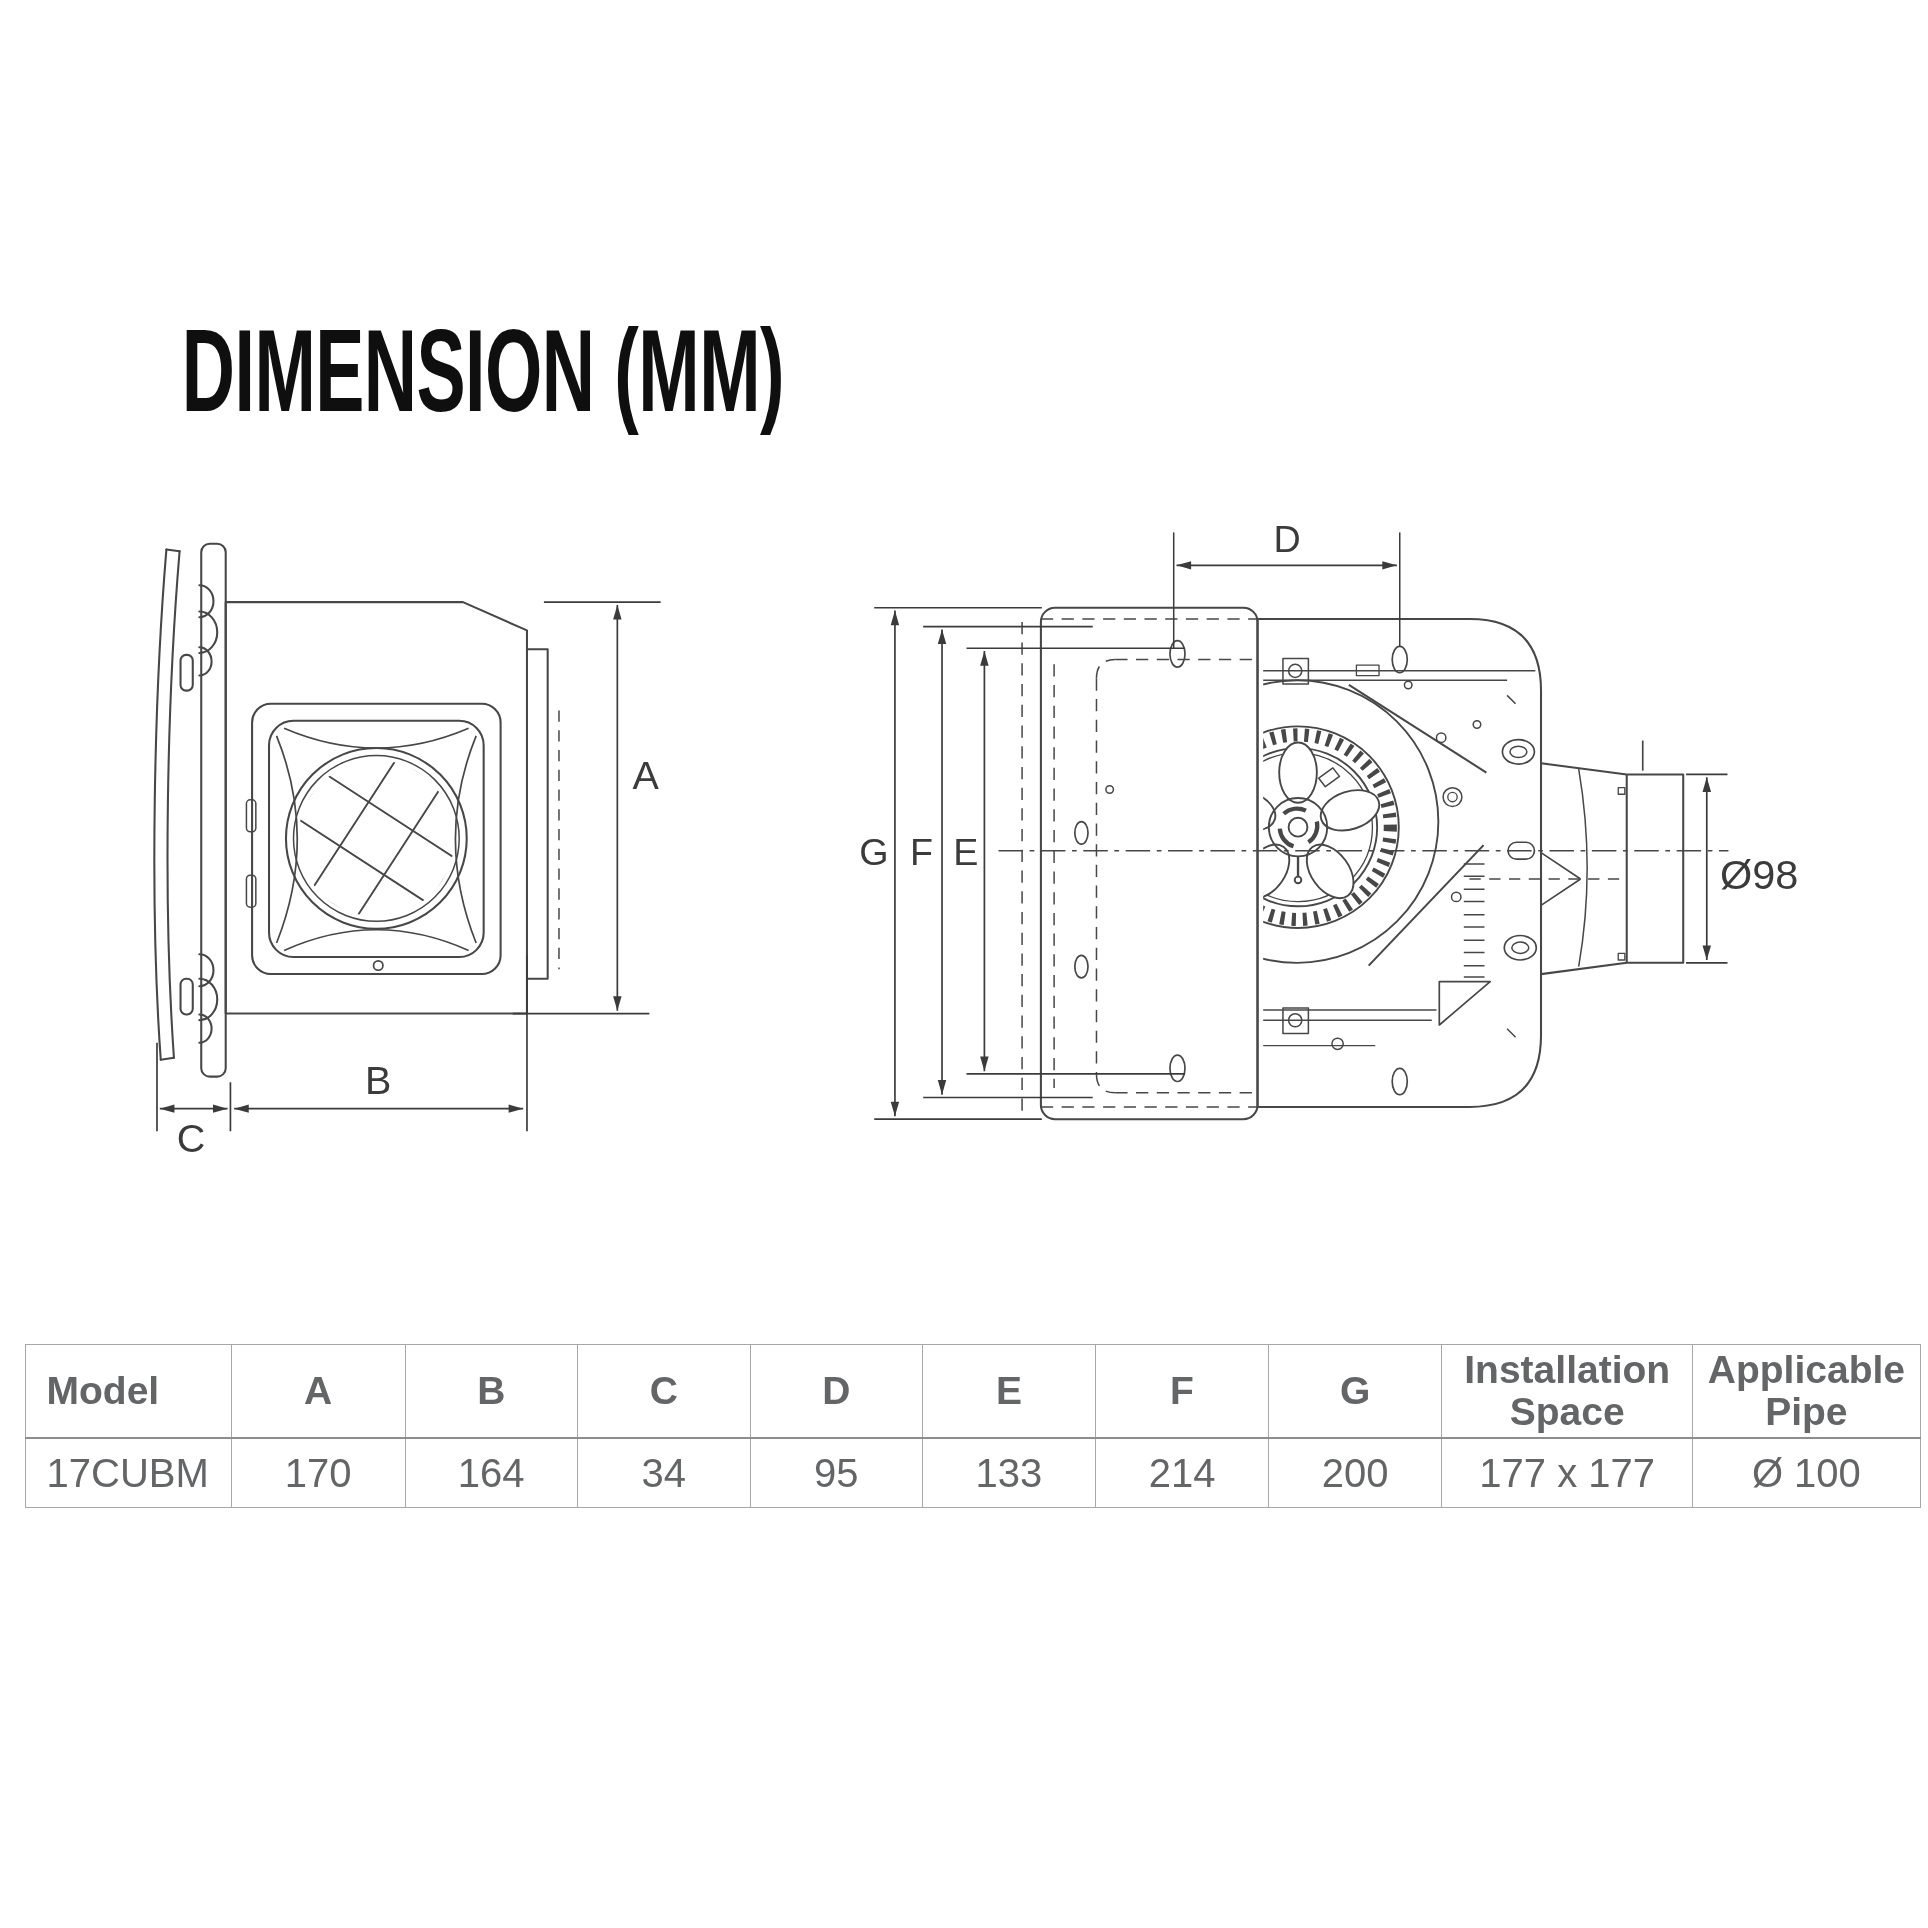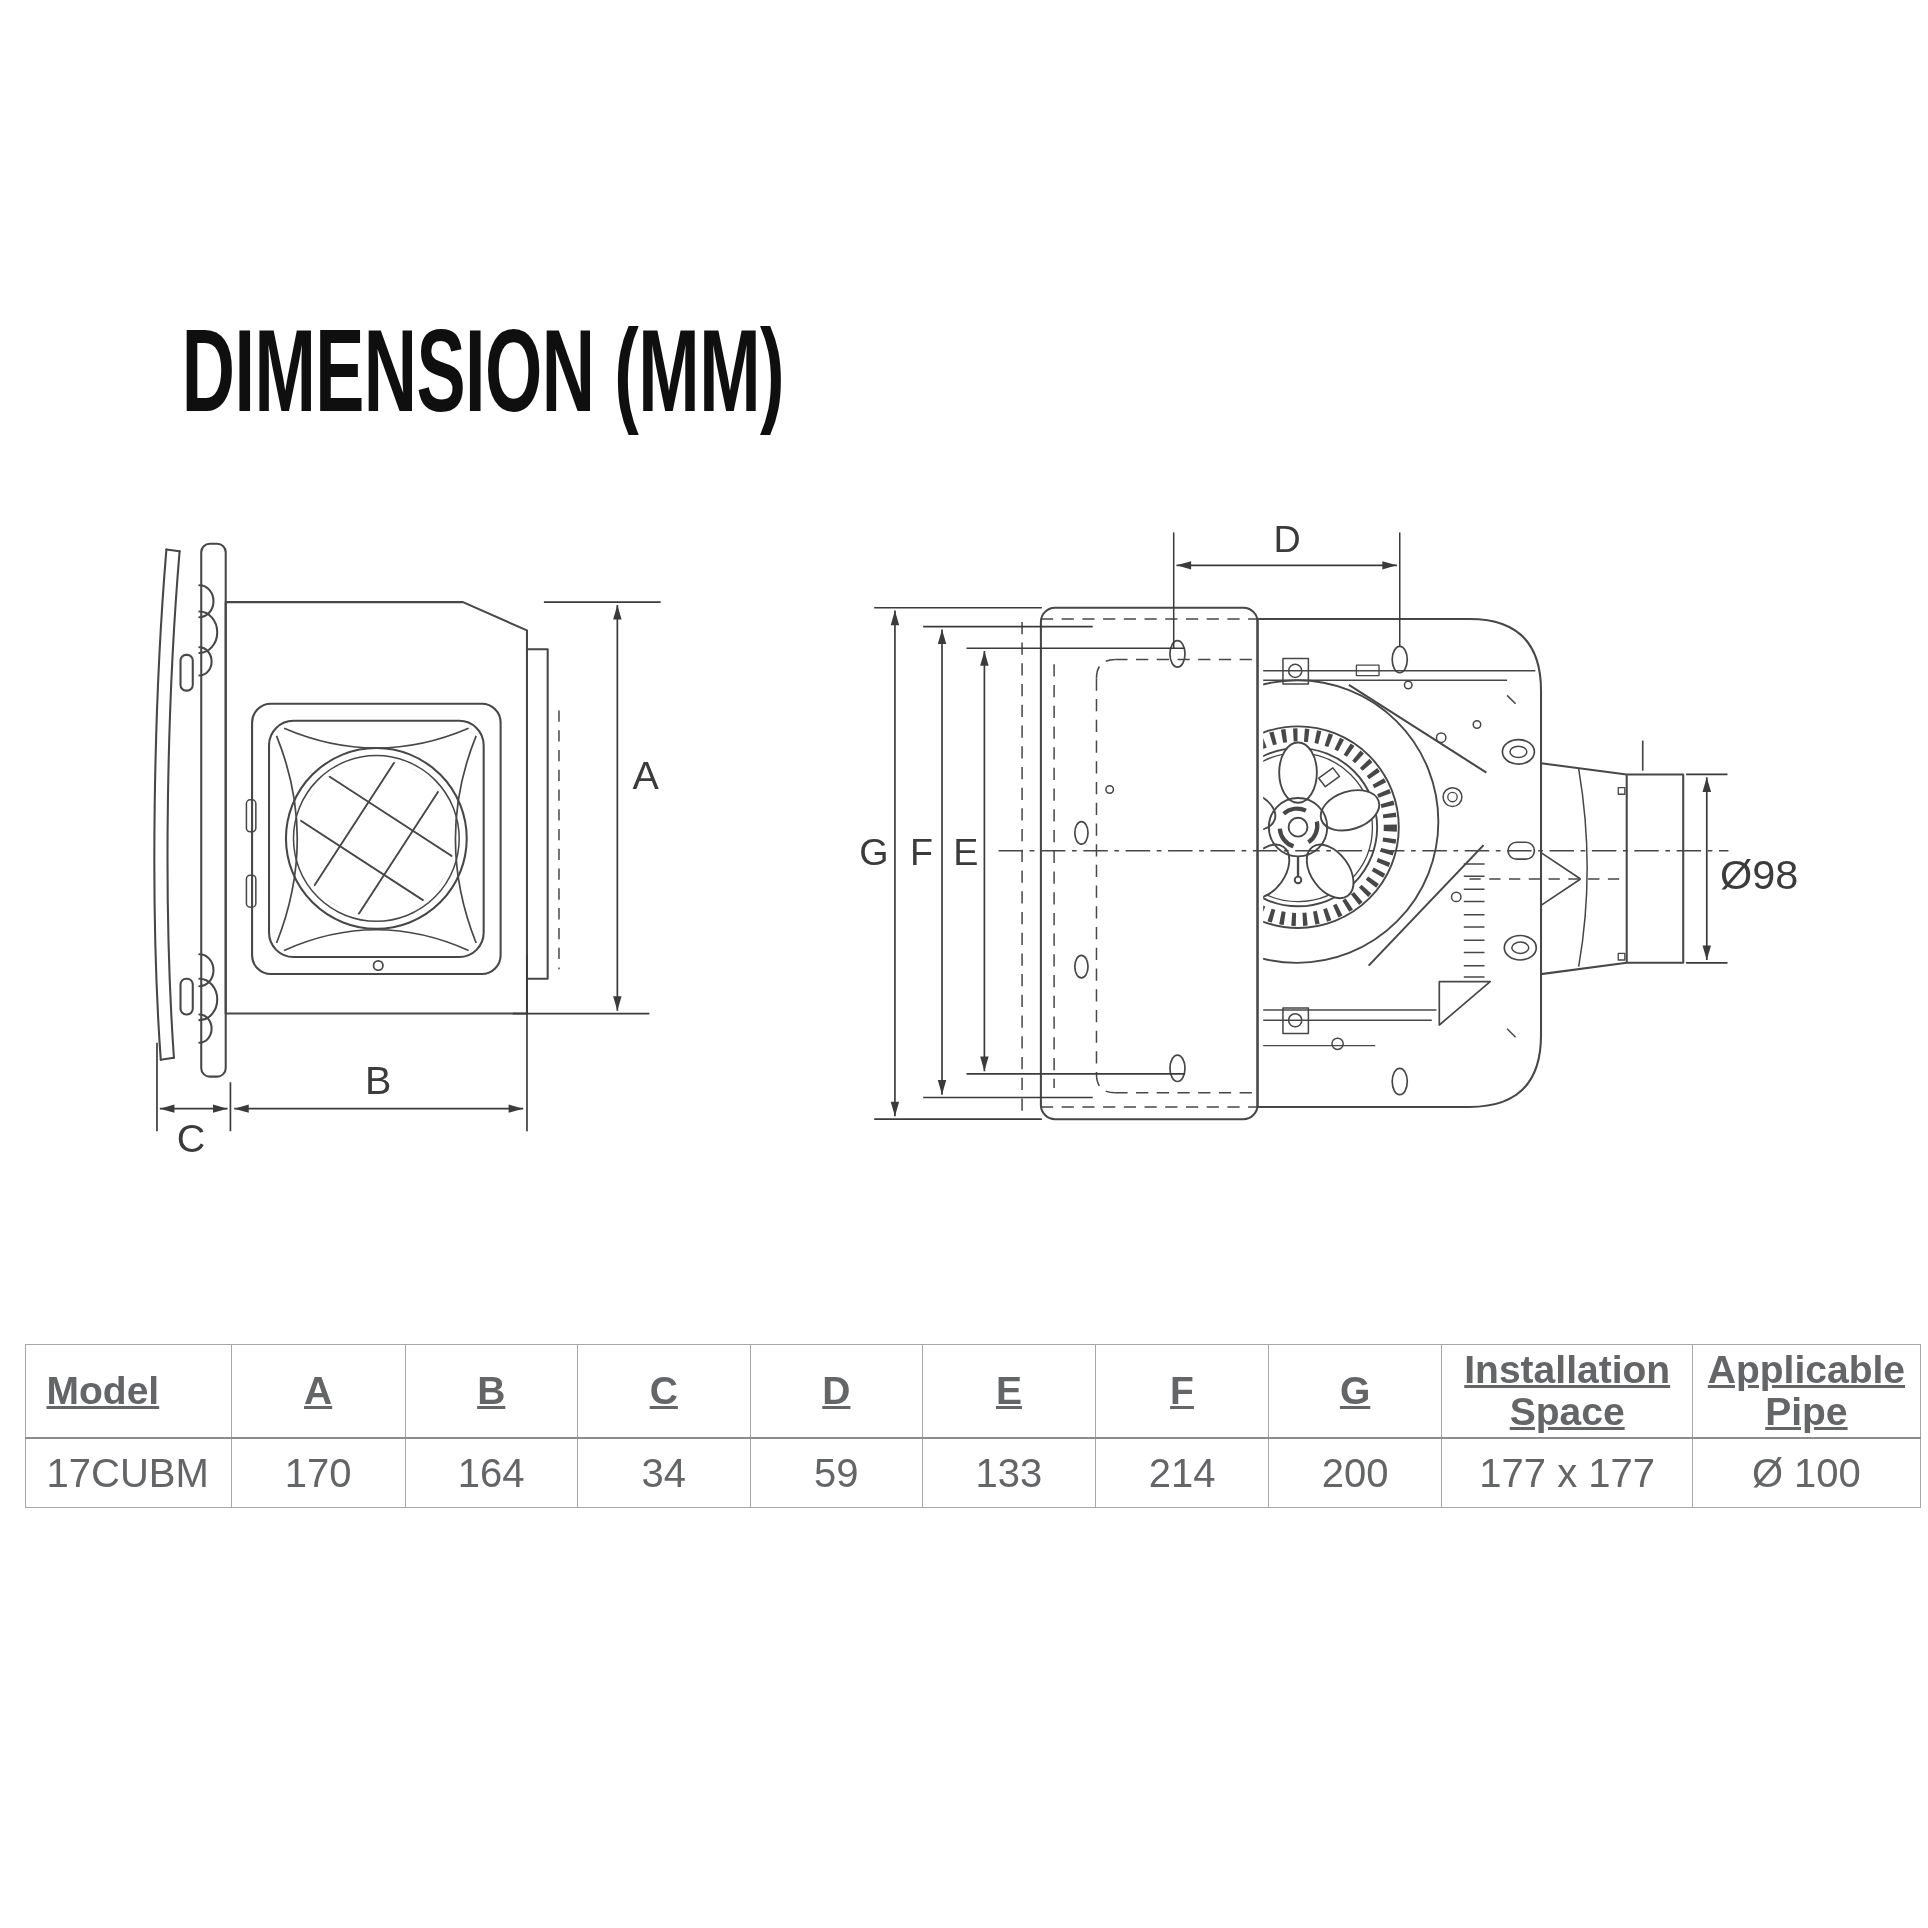--- a/index.html
+++ b/index.html
@@ -19,21 +19,21 @@
   svg text{font-family:"Liberation Sans",sans-serif;fill:#3b3b3b;}
   .dim-table{
     position:absolute;left:24.5px;top:1344px;width:1896px;
     border-collapse:collapse;table-layout:fixed;color:#636567;
     border:1.9px solid #9a9a9a;
   }
   .dim-table th,.dim-table td{
     border:1.4px solid #a8a8a8;text-align:center;vertical-align:middle;
     overflow:hidden;white-space:nowrap;
   }
-  .dim-table thead tr{border-bottom:2.8px solid #8d8d8d;text-decoration:underline;}
+  .dim-table thead tr{border-bottom:2.8px solid #8d8d8d;}
   .dim-table th{height:90px;font-size:39px;font-weight:700;line-height:42px;}
   .dim-table td{height:66px;font-size:40px;font-weight:400;text-align:center;}
   .dim-table th:first-child,.dim-table td:first-child{text-align:left;padding-left:21px;}
   .dim-table td:first-child{font-weight:400;}
   .dim-table th span{display:block;}
 </style>
 </head>
 <body>
 
 <div class="title-wrap">
@@ -306,21 +306,21 @@
           <span>Pipe</span>
         </th>
     </tr>
   </thead>
   <tbody>
     <tr>
       <td>17CUBM</td>
       <td>170</td>
       <td>164</td>
       <td>34</td>
-      <td>59</td>
+      <td>95</td>
       <td>133</td>
       <td>214</td>
       <td>200</td>
       <td>177 x 177</td>
       <td>Ø 100</td>
     </tr>
   </tbody>
 </table>
 
 

